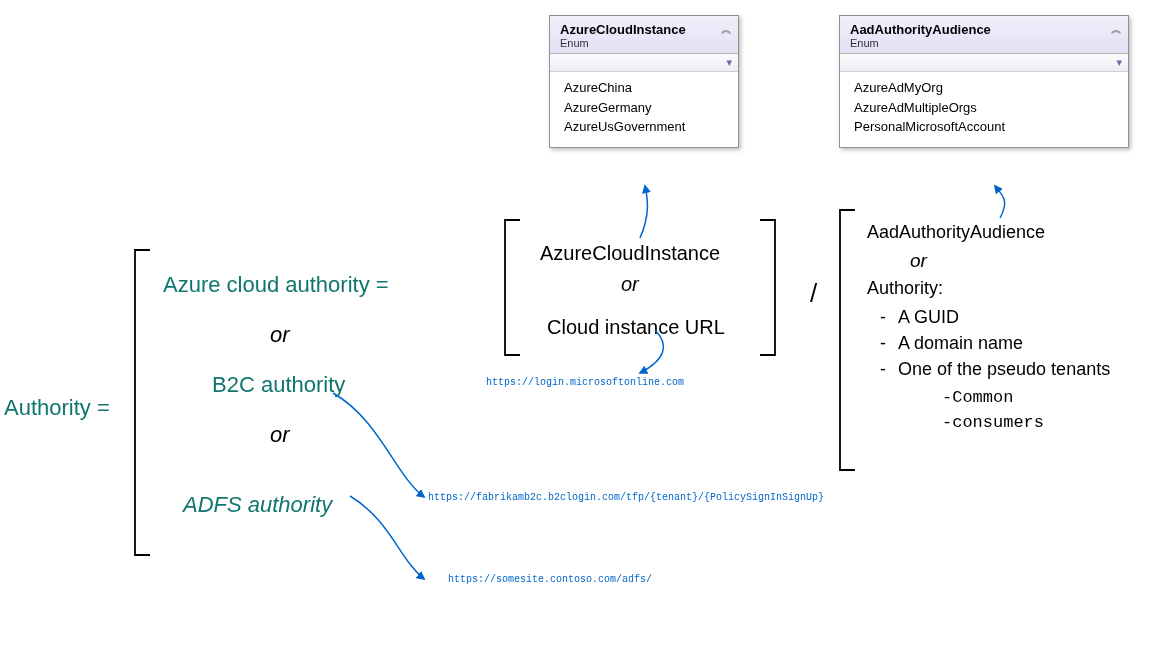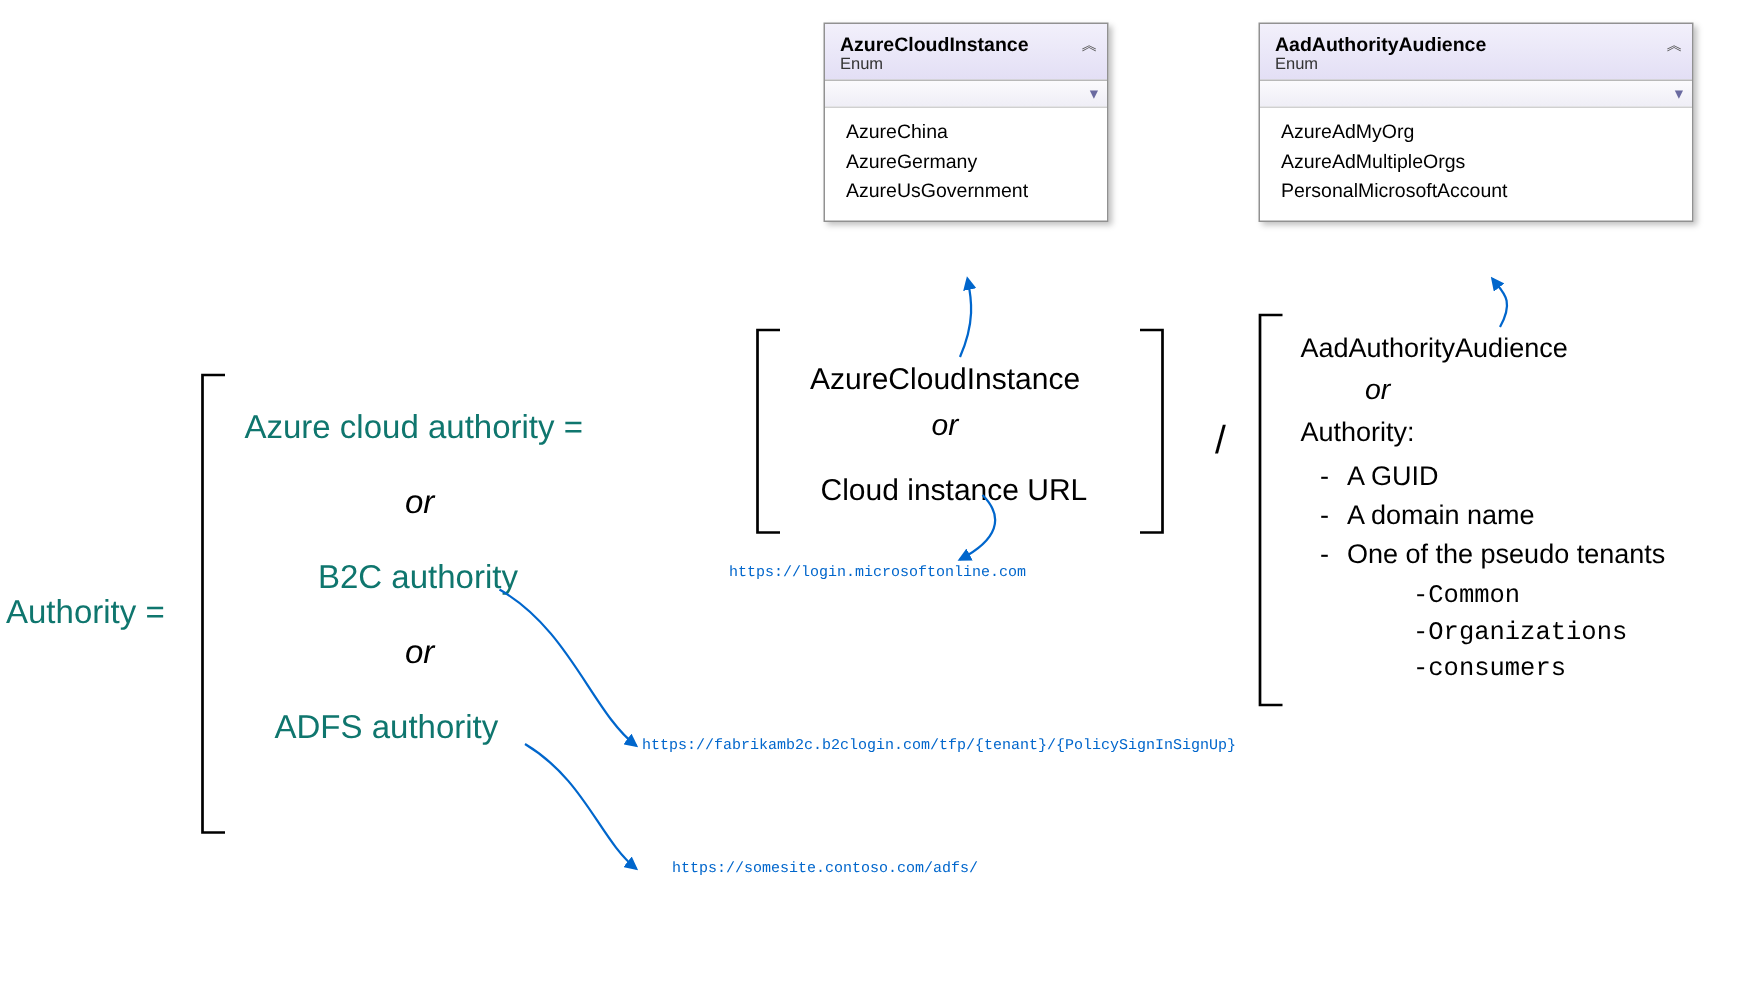--- a/index.html
+++ b/index.html
@@ -98,40 +98,39 @@
     <div>PersonalMicrosoftAccount</div>
   </div>
 </div>
 
 <div class="abs serif big" style="left:4px; top:395px;">Authority =</div>
 
 <div class="abs serif big" style="left:163px; top:272px;">Azure cloud authority =</div>
 <div class="abs serif or" style="left:270px; top:322px;">or</div>
 <div class="abs serif big" style="left:170px; top:372px;margin-left:42px;">B2C authority</div>
 <div class="abs serif or" style="left:270px; top:422px;">or</div>
-<div class="abs serif big" style="left:183px; top:472px;">ADFS authority</div>
+<div class="abs serif big" style="left:183px; top:492px;font-style:italic;">ADFS authority</div>
 
 <div class="abs serif mid" style="left:540px; top:242px;">AzureCloudInstance</div>
 <div class="abs serif or" style="left:621px; top:273px; font-size:20px;">or</div>
 <div class="abs serif mid" style="left:547px; top:316px;">Cloud instance URL</div>
 
 <div class="abs slash" style="left:810px; top:278px;">/</div>
 
 <div class="abs serif sub" style="left:867px; top:222px;">AadAuthorityAudience</div>
 <div class="abs serif or" style="left:910px; top:250px; font-size:19px;">or</div>
 <div class="abs serif sub" style="left:867px; top:278px;">Authority:</div>
 
 <div class="abs list" style="left:880px; top:304px;">
   <div><span class="dash">-</span><span>A GUID</span></div>
   <div><span class="dash">-</span><span>A domain name</span></div>
   <div><span class="dash">-</span><span>One of the pseudo tenants</span></div>
 </div>
 <div class="abs sublist" style="left:942px; top:386px; line-height:1.45;">
   <div><span class="dash">-</span><span>Common</span></div>
-  <div><span class="dash">-</span><span>Organizations</span></div>
   <div><span class="dash">-</span><span>consumers</span></div>
 </div>
 
 <div class="abs mono" style="left:486px; top:377px;">https://login.microsoftonline.com</div>
 <div class="abs mono" style="left:428px; top:492px;">https://fabrikamb2c.b2clogin.com/tfp/{tenant}/{PolicySignInSignUp}</div>
 <div class="abs mono" style="left:428px; top:574px;margin-left:20px;">https://somesite.contoso.com/adfs/</div>
 
 <svg width="1171" height="656">
   <defs>
     <marker id="arr" viewBox="0 0 10 10" refX="8" refY="5" markerWidth="6" markerHeight="6" orient="auto-start-reverse">

